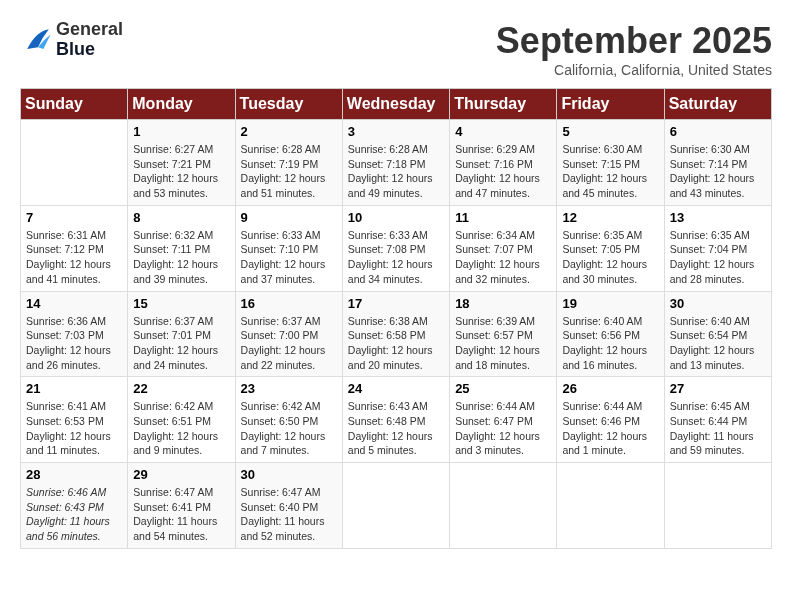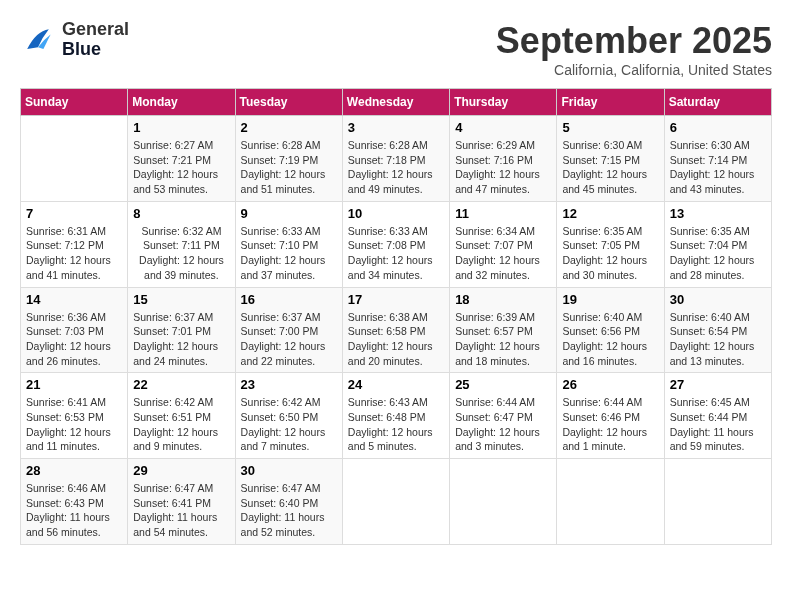--- a/index.html
+++ b/index.html
@@ -12,21 +12,20 @@
     }
     .header {
       display: flex;
       justify-content: space-between;
       align-items: flex-start;
       margin-bottom: 10px;
     }
     .logo {
       display: flex;
       align-items: center;
-      gap: 6px;
     }
     .logo-text {
       font-size: 18px;
       font-weight: bold;
       color: #333;
       line-height: 1.1;
     }
     .logo-blue { color: #0f172a; }
     .logo-bird {
       width: 36px;
@@ -44,25 +43,25 @@
     .location {
       font-size: 14px;
       color: #555;
     }
     table {
       width: 100%;
       border-collapse: collapse;
       font-size: 11px;
     }
     thead tr th {
-      background: #be185d;
+      background: #7f1d1d;
       color: #fff;
       padding: 6px 4px;
       text-align: left;
-      font-size: 12px;
+      font-size: 16px;
       font-weight: bold;
       border: 1px solid #ccc;
     }
     tbody tr td {
       border: 1px solid #ddd;
       vertical-align: top;
       padding: 4px 5px;
       width: calc(100% / 7);
       min-height: 80px;
     }
@@ -166,21 +165,21 @@
       <tr>
         <td>
           <span class="day-number">7</span>
           <div class="day-info" style="white-space: pre-line;">Sunrise: 6:31 AM
 Sunset: 7:12 PM
 Daylight: 12 hours
 and 41 minutes.</div>
         </td>
         <td>
           <span class="day-number">8</span>
-          <div class="day-info" style="white-space: pre-line; text-align: center;">Sunrise: 6:32 AM
+          <div class="day-info" style="white-space: pre-line;">Sunrise: 6:32 AM
 Sunset: 7:11 PM
 Daylight: 12 hours
 and 39 minutes.</div>
         </td>
         <td>
           <span class="day-number">9</span>
           <div class="day-info" style="white-space: pre-line;">Sunrise: 6:33 AM
 Sunset: 7:10 PM
 Daylight: 12 hours
 and 37 minutes.</div>
@@ -312,21 +311,21 @@
           <span class="day-number">27</span>
           <div class="day-info" style="white-space: pre-line;">Sunrise: 6:45 AM
 Sunset: 6:44 PM
 Daylight: 11 hours
 and 59 minutes.</div>
         </td>
       </tr>
       <tr>
         <td>
           <span class="day-number">28</span>
-          <div class="day-info" style="white-space: pre-line;">Sunrise: 6:46 AM
+          <div class="day-info" style="white-space: pre-line; font-style: italic;">Sunrise: 6:46 AM
 Sunset: 6:43 PM
 Daylight: 11 hours
 and 56 minutes.</div>
         </td>
         <td>
           <span class="day-number">29</span>
           <div class="day-info" style="white-space: pre-line;">Sunrise: 6:47 AM
 Sunset: 6:41 PM
 Daylight: 11 hours
 and 54 minutes.</div>

